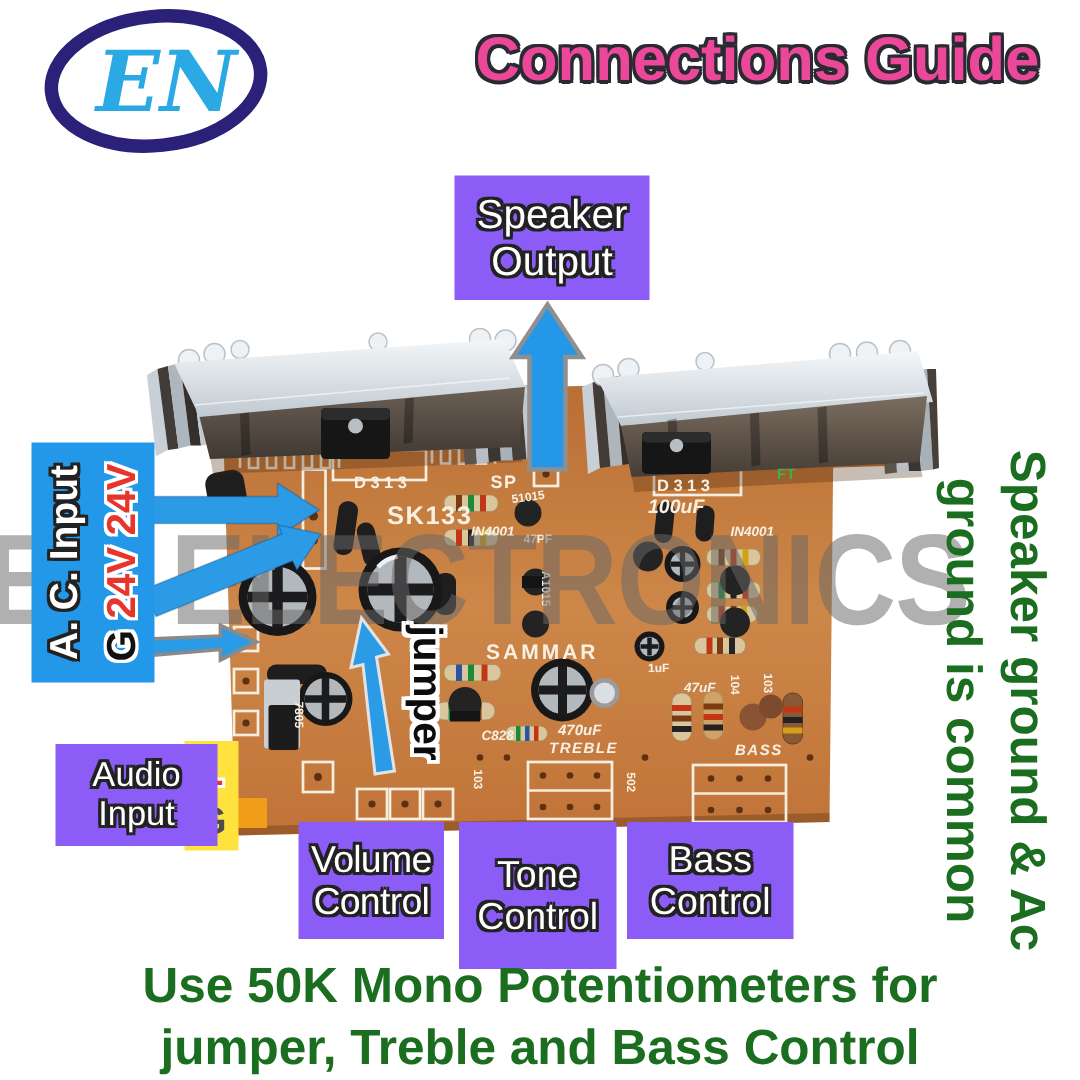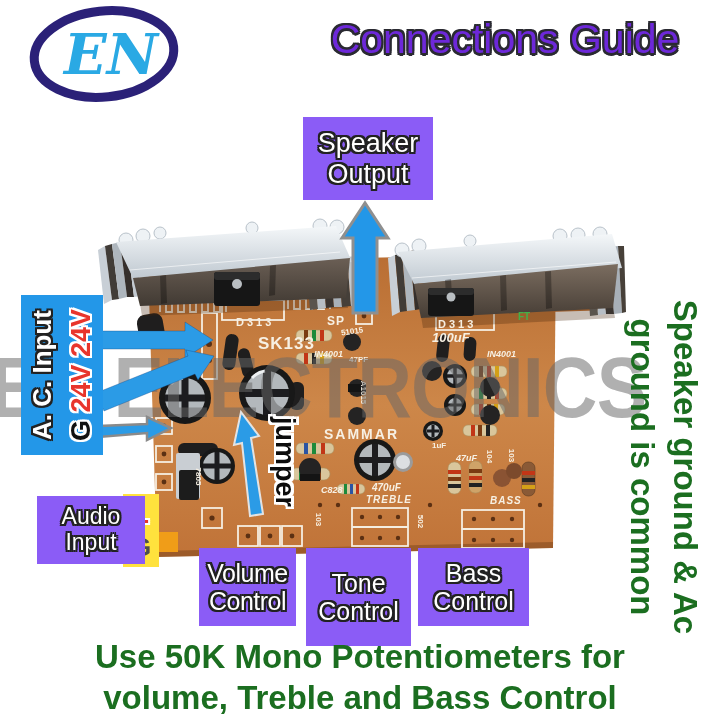--- a/index.html
+++ b/index.html
@@ -6,21 +6,21 @@
   #canvas{position:relative;width:720px;height:720px;background:#ffffff;overflow:hidden;
           font-family:"Liberation Sans",sans-serif;}
   .abs{position:absolute;}
   
   .o-dark{text-shadow:-2px -2px 0 #222,2px -2px 0 #222,-2px 2px 0 #222,2px 2px 0 #222,
           -2px 0 0 #222,2px 0 0 #222,0 -2px 0 #222,0 2px 0 #222;}
   .o-white{text-shadow:-2px -2px 0 #fff,2px -2px 0 #fff,-2px 2px 0 #fff,2px 2px 0 #fff,
           -2px 0 0 #fff,2px 0 0 #fff,0 -2px 0 #fff,0 2px 0 #fff;}
   .bluebox{background:#8b5cf6;color:#fff;font-weight:normal;display:flex;align-items:center;
            justify-content:center;text-align:center;line-height:1.12;}
-  .title{font-weight:normal;color:#6d28d9;white-space:nowrap;
+  .title{font-weight:bold;color:#ec4899;white-space:nowrap;
          text-shadow:-2px -2px 0 #2a2a32,2px -2px 0 #2a2a32,-2px 2px 0 #2a2a32,2px 2px 0 #2a2a32,
          -2px 0 0 #2a2a32,2px 0 0 #2a2a32,0 -2px 0 #2a2a32,0 3px 0 #2a2a32;}
   .green-note{color:#1b6e20;font-weight:bold;text-align:center;}
   .ss{position:absolute;color:#f7f0e3;font-weight:bold;z-index:12;white-space:nowrap;}
   .wm{position:absolute;left:-10px;top:338px;width:740px;z-index:20;color:rgba(104,104,104,0.52);
       font-size:86px;font-weight:bold;white-space:nowrap;transform:scaleX(0.88);
       transform-origin:left center;letter-spacing:-1px;}
   svg{display:block;}
 </style>
 </head>
@@ -409,16 +409,16 @@
   <div class="abs bluebox o-dark" style="left:418px;top:548px;width:111px;height:78px;font-size:25px;z-index:40;">Bass Control</div>
 
   <div class="abs green-note" style="left:483px;top:423px;width:360px;height:88px;transform:rotate(90deg);
        font-size:33px;line-height:43px;white-space:nowrap;z-index:40;">
     <div>Speaker ground &amp; Ac</div>
     <div>ground is common</div>
   </div>
 
   <div class="abs green-note" style="left:0;top:636px;width:720px;font-size:33px;line-height:41px;z-index:40;">
     <div>Use 50K Mono Potentiometers for</div>
-    <div>volume, Treble and Bass Control</div>
+    <div>jumper, Treble and Bass Control</div>
   </div>
 
 </div>
 
 </body></html>

